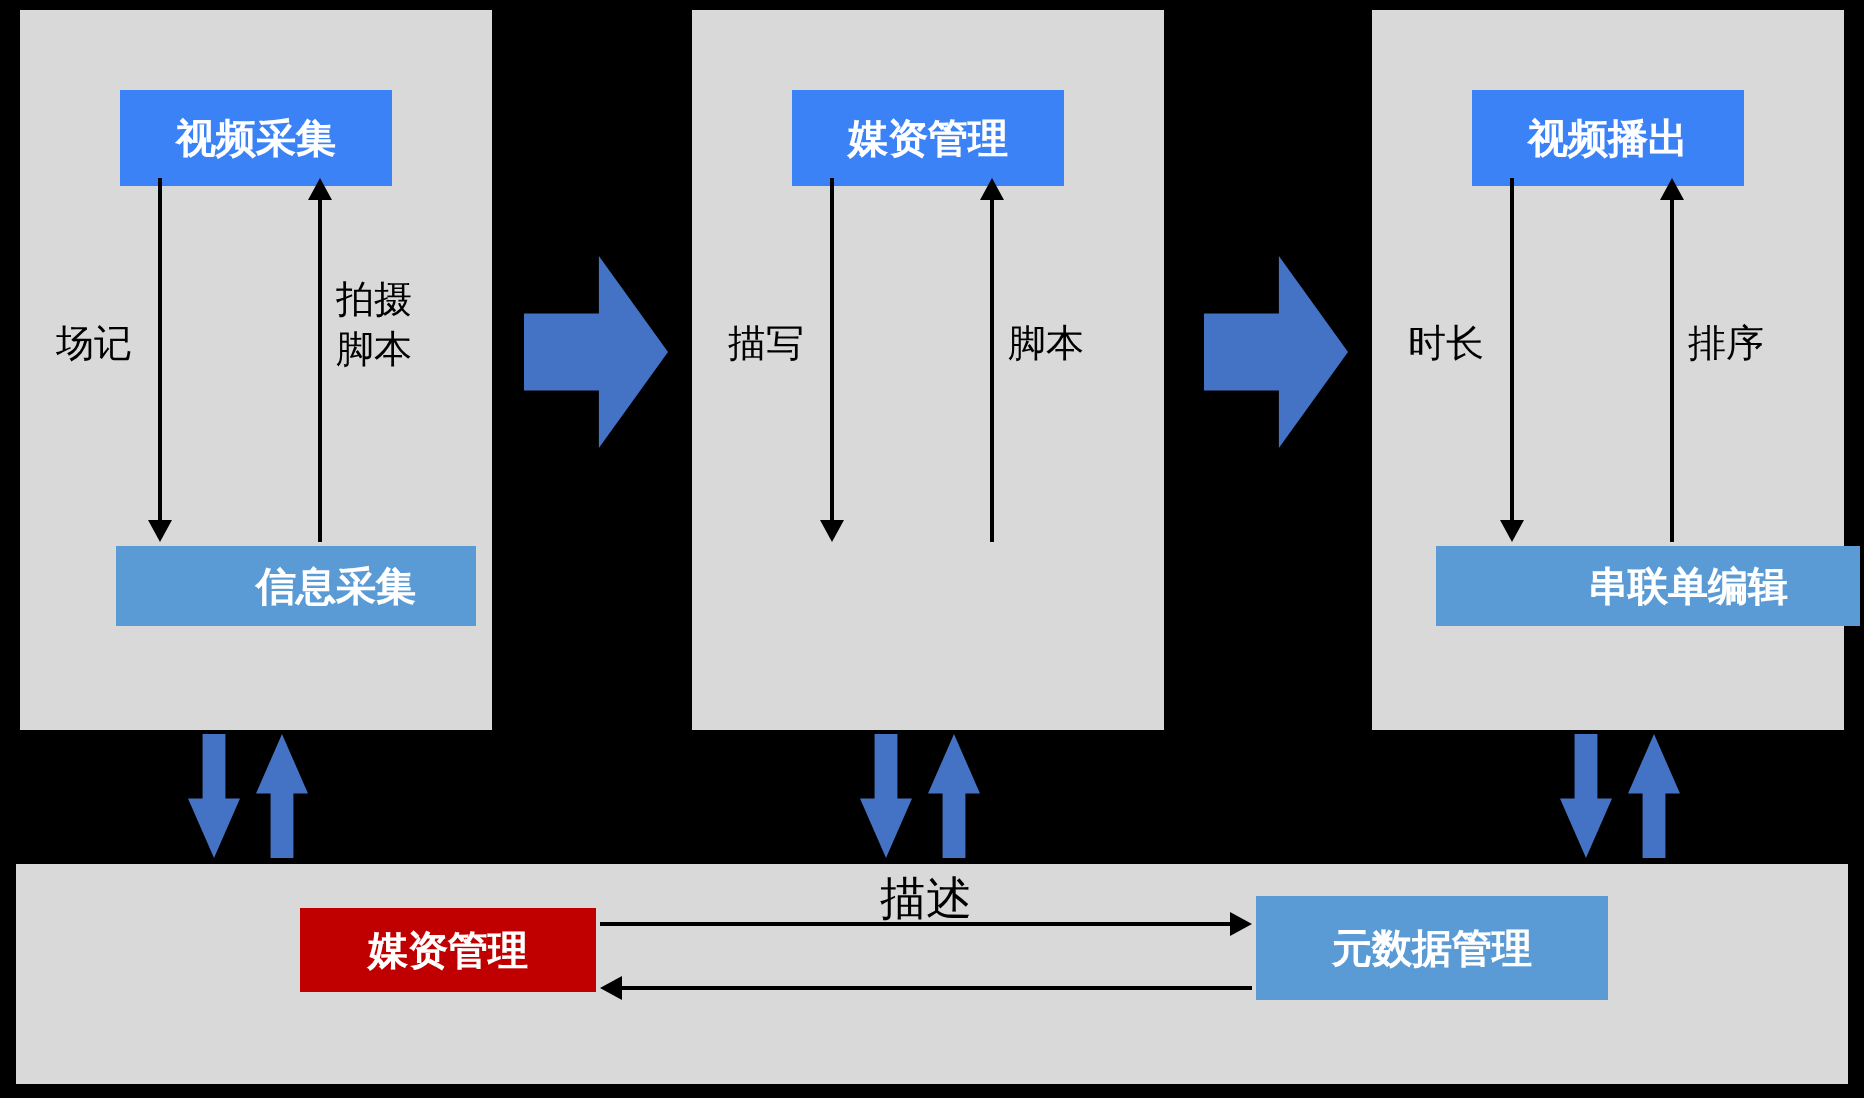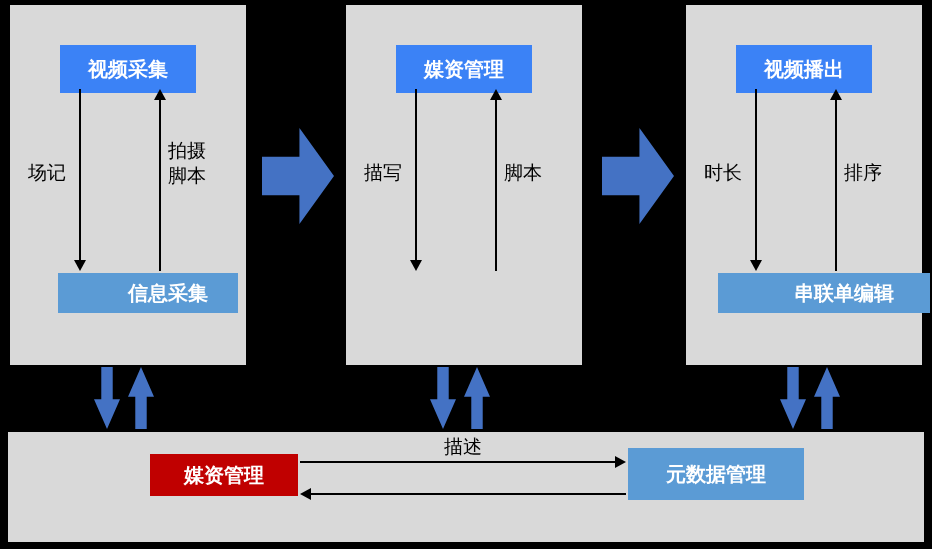--- a/index.html
+++ b/index.html
@@ -58,21 +58,21 @@
   .h-arrow { position:absolute; left:292px; width:326px; height:12px; }
   #h-arrow-top { top:24px; }
   #h-arrow-bottom { top:56px; }
   .h-arrow .hline { position:absolute; top:5px; height:2px; background:#000; }
   .h-arrow.aright .hline { left:0; right:9px; }
   .h-arrow.aleft  .hline { left:9px; right:0; }
   .hhead { position:absolute; width:0; height:0; top:0; }
   .hhead.r { right:0; border-top:6px solid transparent; border-bottom:6px solid transparent; border-left:11px solid #000; }
   .hhead.l { left:0;  border-top:6px solid transparent; border-bottom:6px solid transparent; border-right:11px solid #000; }
 
-  .h-label { position:absolute; font-size:19px; color:#000; width:90px; text-align:center; left:410px; }
+  .h-label { position:absolute; font-size:23px; color:#000; width:90px; text-align:center; left:410px; }
   #label-describe { top:2px; }
   #label-assign { top:74px; }
 </style>
 </head>
 <body>
 
 <div id="canvas">
 
   <div class="panel" id="panel-1">
     <div class="red-box">视频采集</div>

